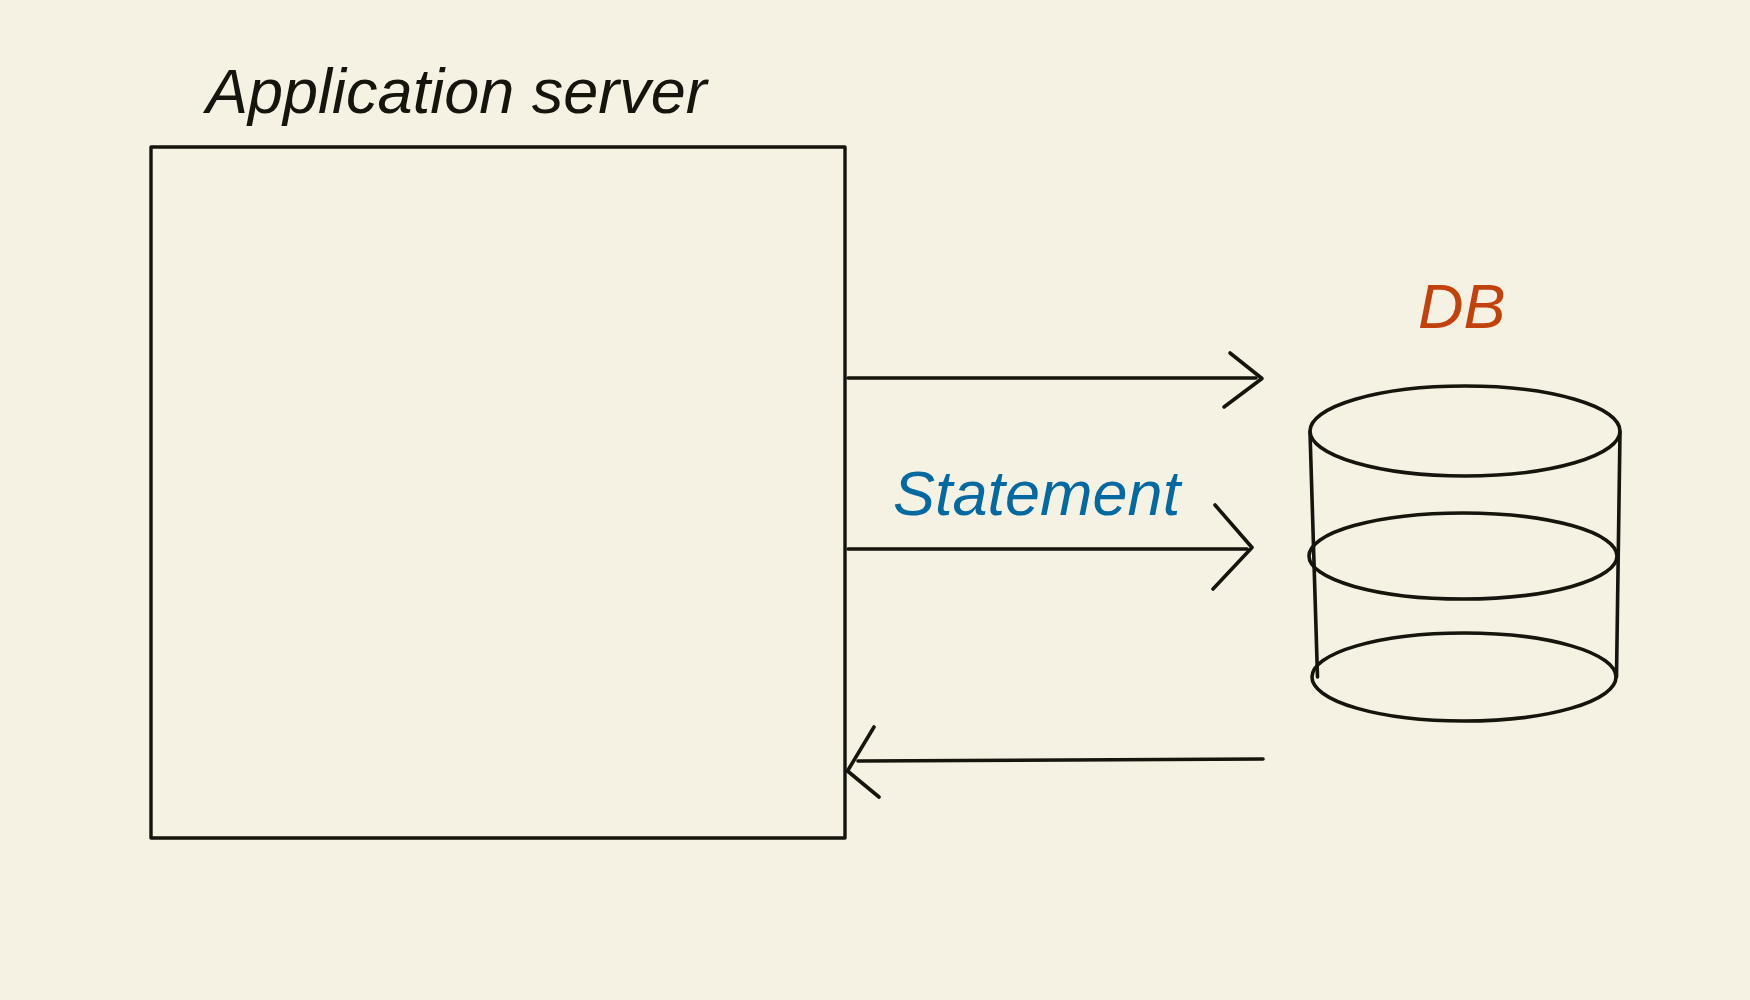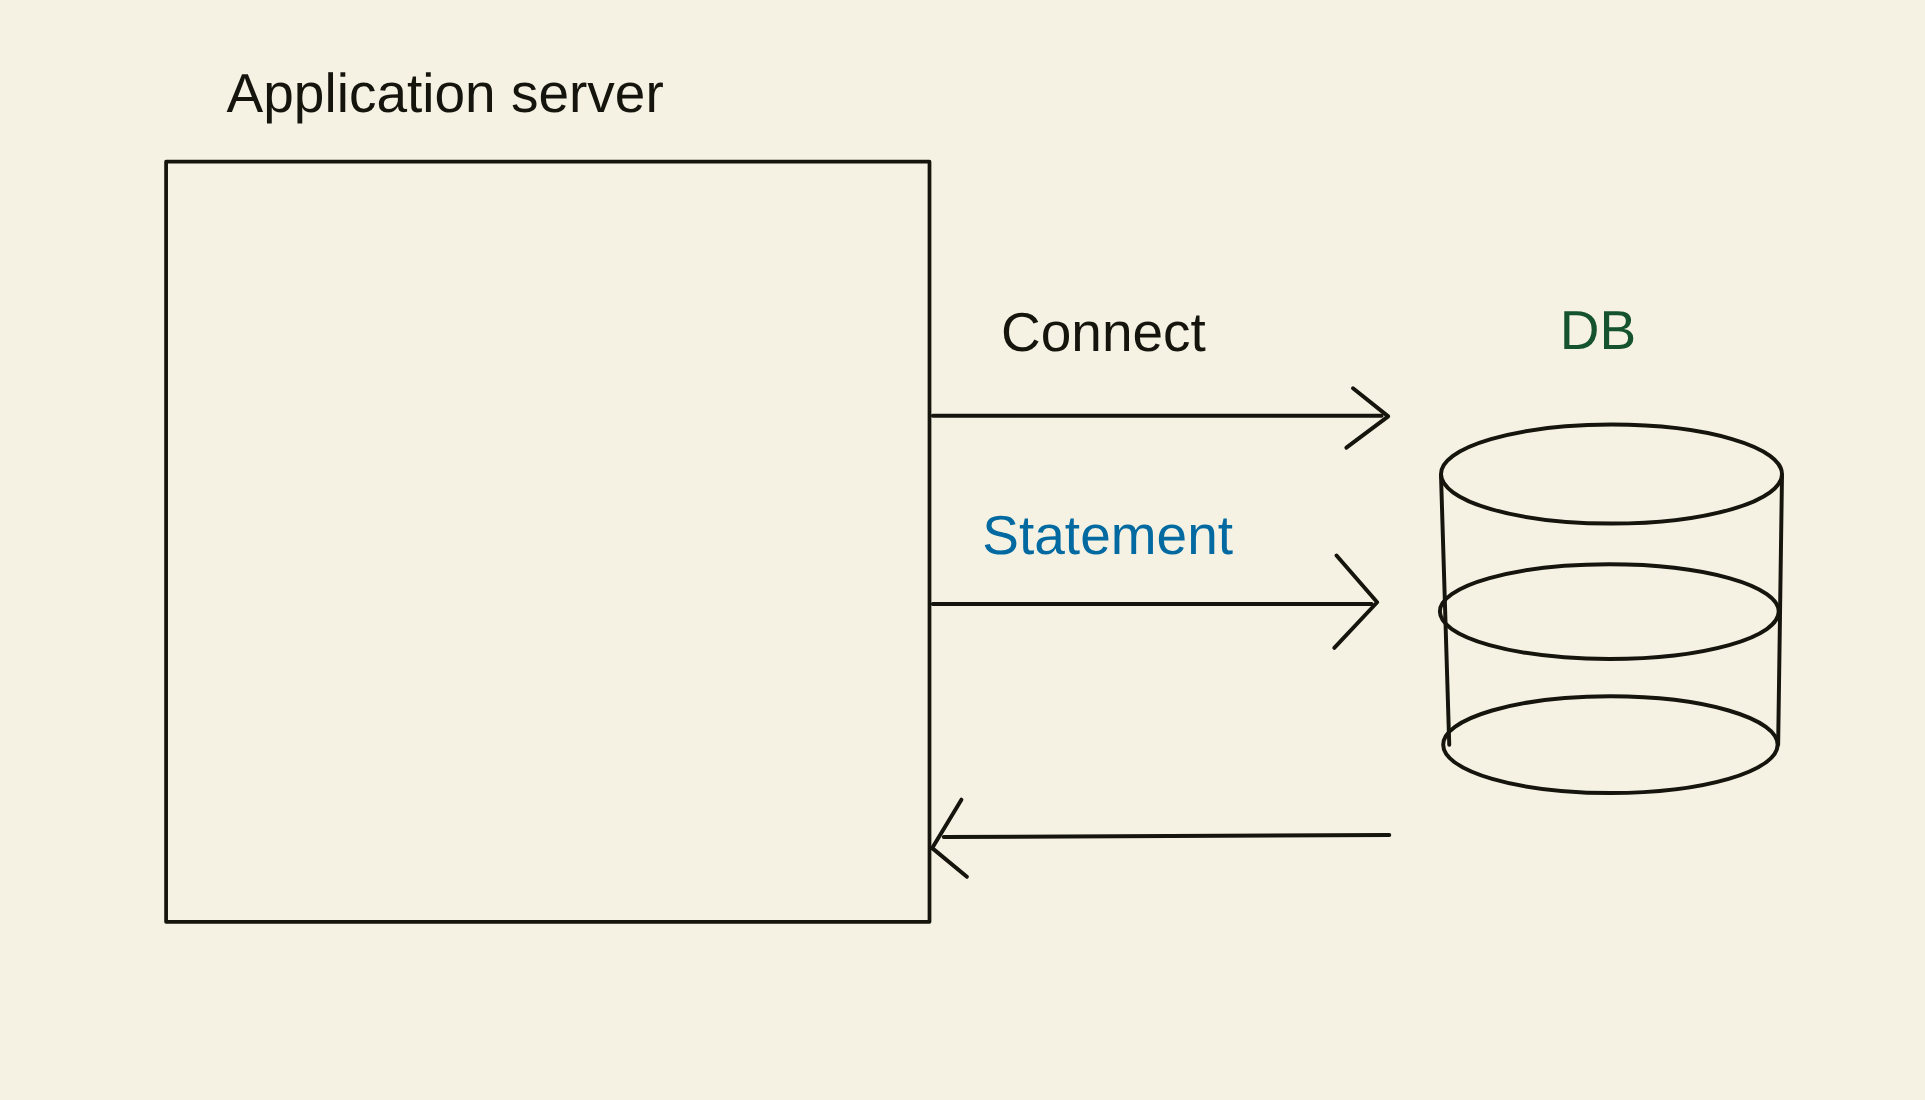--- a/index.html
+++ b/index.html
@@ -18,25 +18,26 @@
   .shape {
     fill: none;
     stroke: #15140d;
     stroke-width: 3.6;
     stroke-linecap: round;
     stroke-linejoin: round;
   }
   .shape.box { stroke-width: 3.4; }
   .label {
     position: absolute;
-    font-size: 50px;
+    font-size: 63px;
     line-height: 1;
     letter-spacing: 0px;
     color: #15140d;
     white-space: nowrap;
+    font-style: italic;
   }
 </style>
 </head>
 <body>
 
 <div class="canvas" style="background: rgb(245, 242, 227);">
 
   <svg class="diagram-svg" width="1750" height="1000" viewBox="0 0 1750 1000">
 
     <rect class="shape box" x="151" y="147" width="694" height="691" style="stroke: rgb(21, 20, 13);"></rect>
@@ -60,20 +61,19 @@
       <ellipse class="shape" cx="1465" cy="431" rx="155" ry="45" style="stroke: rgb(21, 20, 13);"></ellipse>
       <ellipse class="shape" cx="1463" cy="556" rx="154" ry="43" style="stroke: rgb(21, 20, 13);"></ellipse>
       <ellipse class="shape" cx="1464" cy="677" rx="152" ry="44" style="stroke: rgb(21, 20, 13);"></ellipse>
       <path class="shape" d="M1310 432 L1317.5 677" style="stroke: rgb(21, 20, 13);"></path>
       <path class="shape" d="M1620 432 L1616.5 677" style="stroke: rgb(21, 20, 13);"></path>
     </g>
   </svg>
 
   <div class="label" style="left: 206px; top: 60px; color: rgb(21, 20, 13);">Application server</div>
 
-  <div class="label" style="left: 910px; top: 277px; color: rgb(21, 20, 13);">Connect</div>
 
   <div class="label" style="left: 881px; top: 462px; color: #0369a1; margin-left: 12px;">Statement</div>
 
 
-  <div class="label" style="left: 1418px; top: 275px; color: #14532d; text-align: right;">DB</div>
+  <div class="label" style="left: 1418px; top: 275px; color: #c2410c; text-align: right;">DB</div>
 
 </div>
 
 </body></html>

